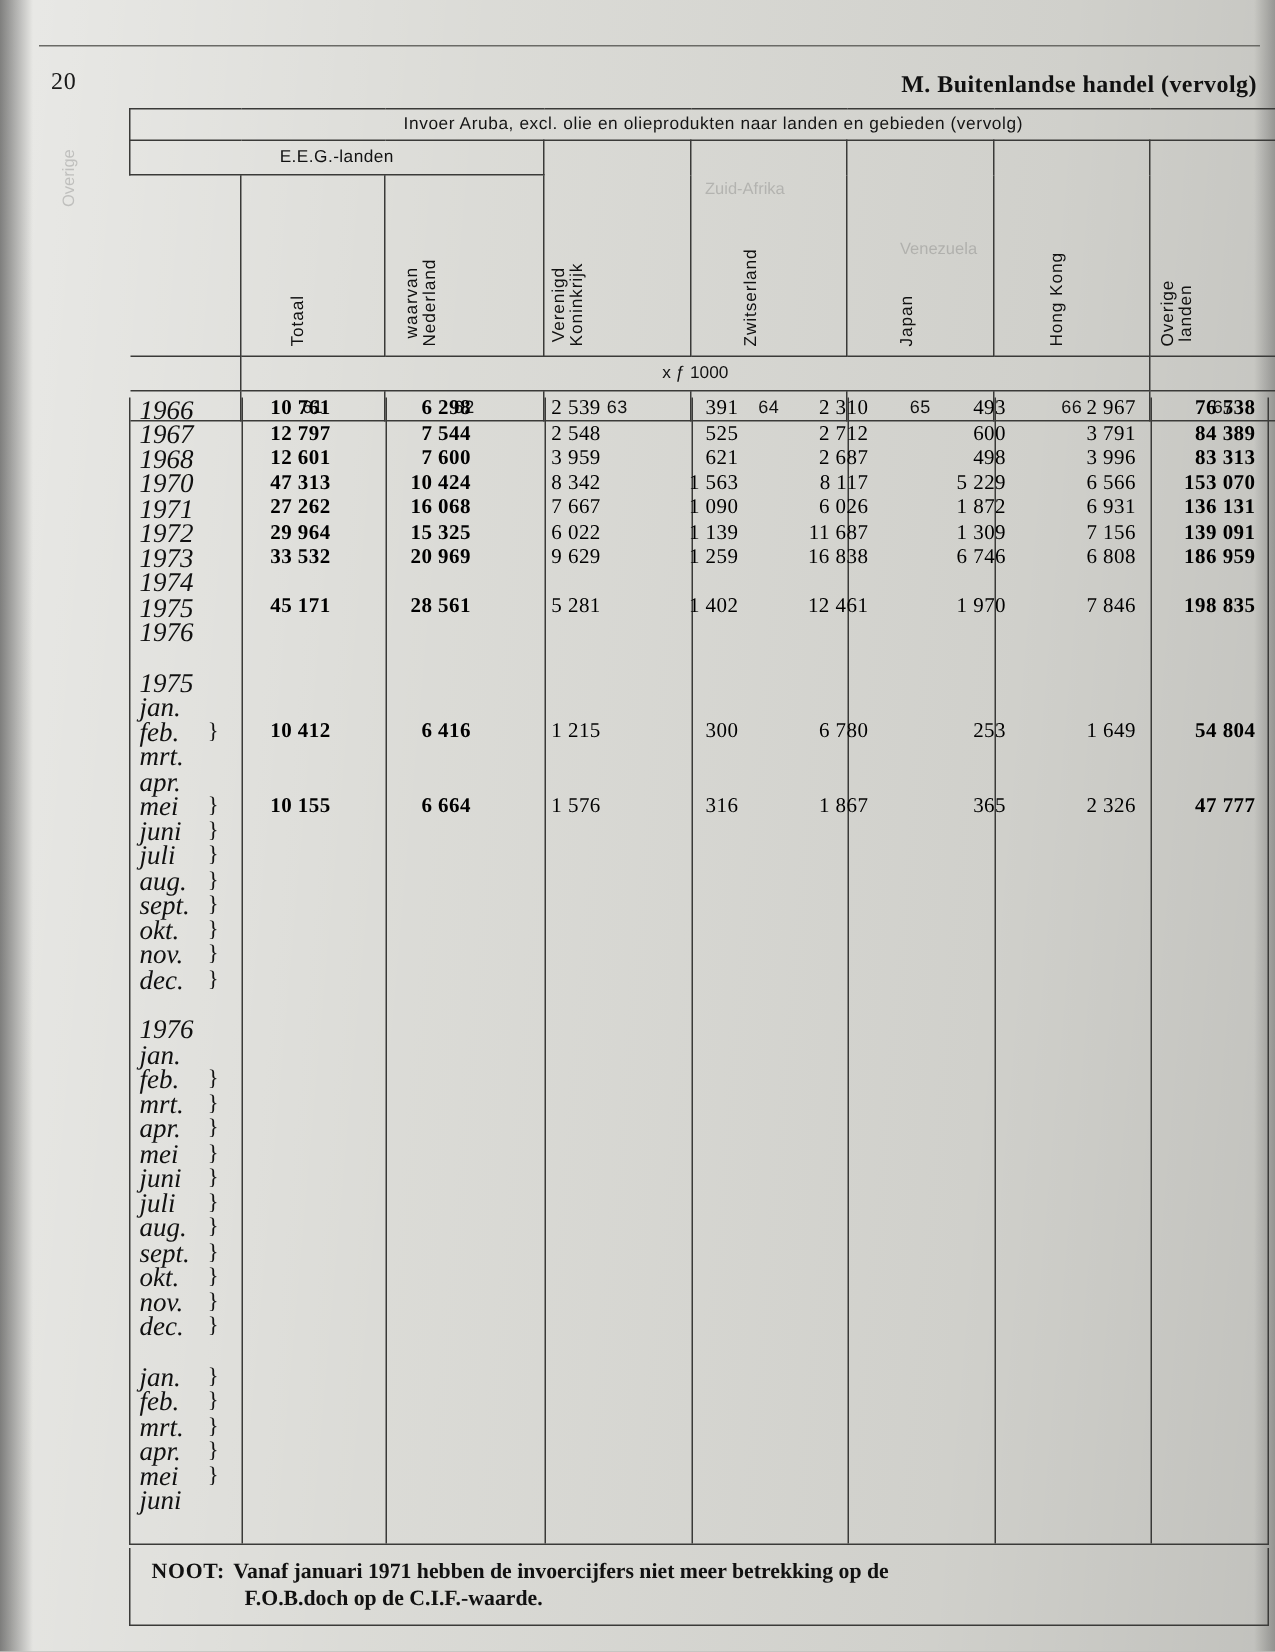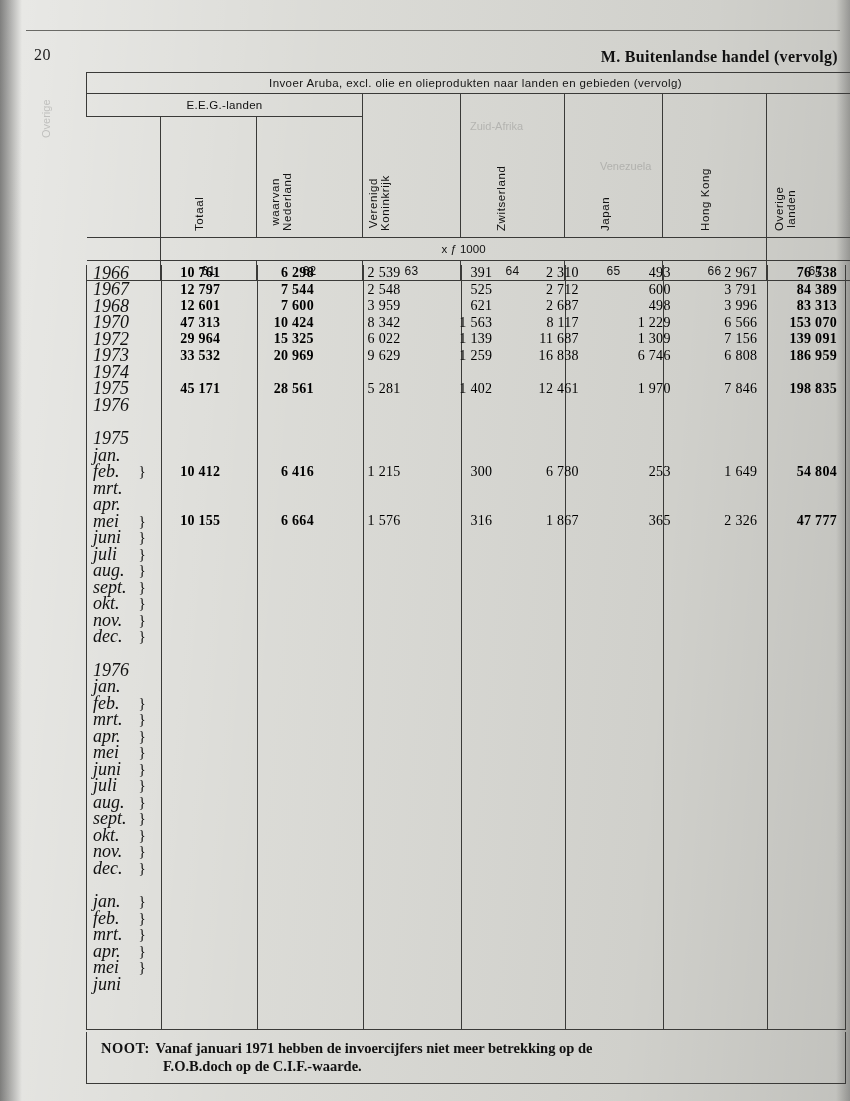--- a/index.html
+++ b/index.html
@@ -346,23 +346,35 @@
           <div class="cell c68">83 313</div>
         </div>
         <div class="row">
           <div class="c-label">1970</div>
           <div class="c-brace"></div>
           <div class="cell c61">47 313</div>
           <div class="cell c62">10 424</div>
           <div class="cell c63">8 342</div>
           <div class="cell c64">1 563</div>
           <div class="cell c65">8 117</div>
-          <div class="cell c66">1 229</div>
+          <div class="cell c66">5 229</div>
           <div class="cell c67">6 566</div>
           <div class="cell c68">153 070</div>
+        </div>
+        <div class="row">
+          <div class="c-label">1971</div>
+          <div class="c-brace"></div>
+          <div class="cell c61">27 262</div>
+          <div class="cell c62">16 068</div>
+          <div class="cell c63">7 667</div>
+          <div class="cell c64">1 090</div>
+          <div class="cell c65">6 026</div>
+          <div class="cell c66">1 872</div>
+          <div class="cell c67">6 931</div>
+          <div class="cell c68">136 131</div>
         </div>
         <div class="row">
           <div class="c-label">1972</div>
           <div class="c-brace"></div>
           <div class="cell c61">29 964</div>
           <div class="cell c62">15 325</div>
           <div class="cell c63">6 022</div>
           <div class="cell c64">1 139</div>
           <div class="cell c65">11 687</div>
           <div class="cell c66">1 309</div>

